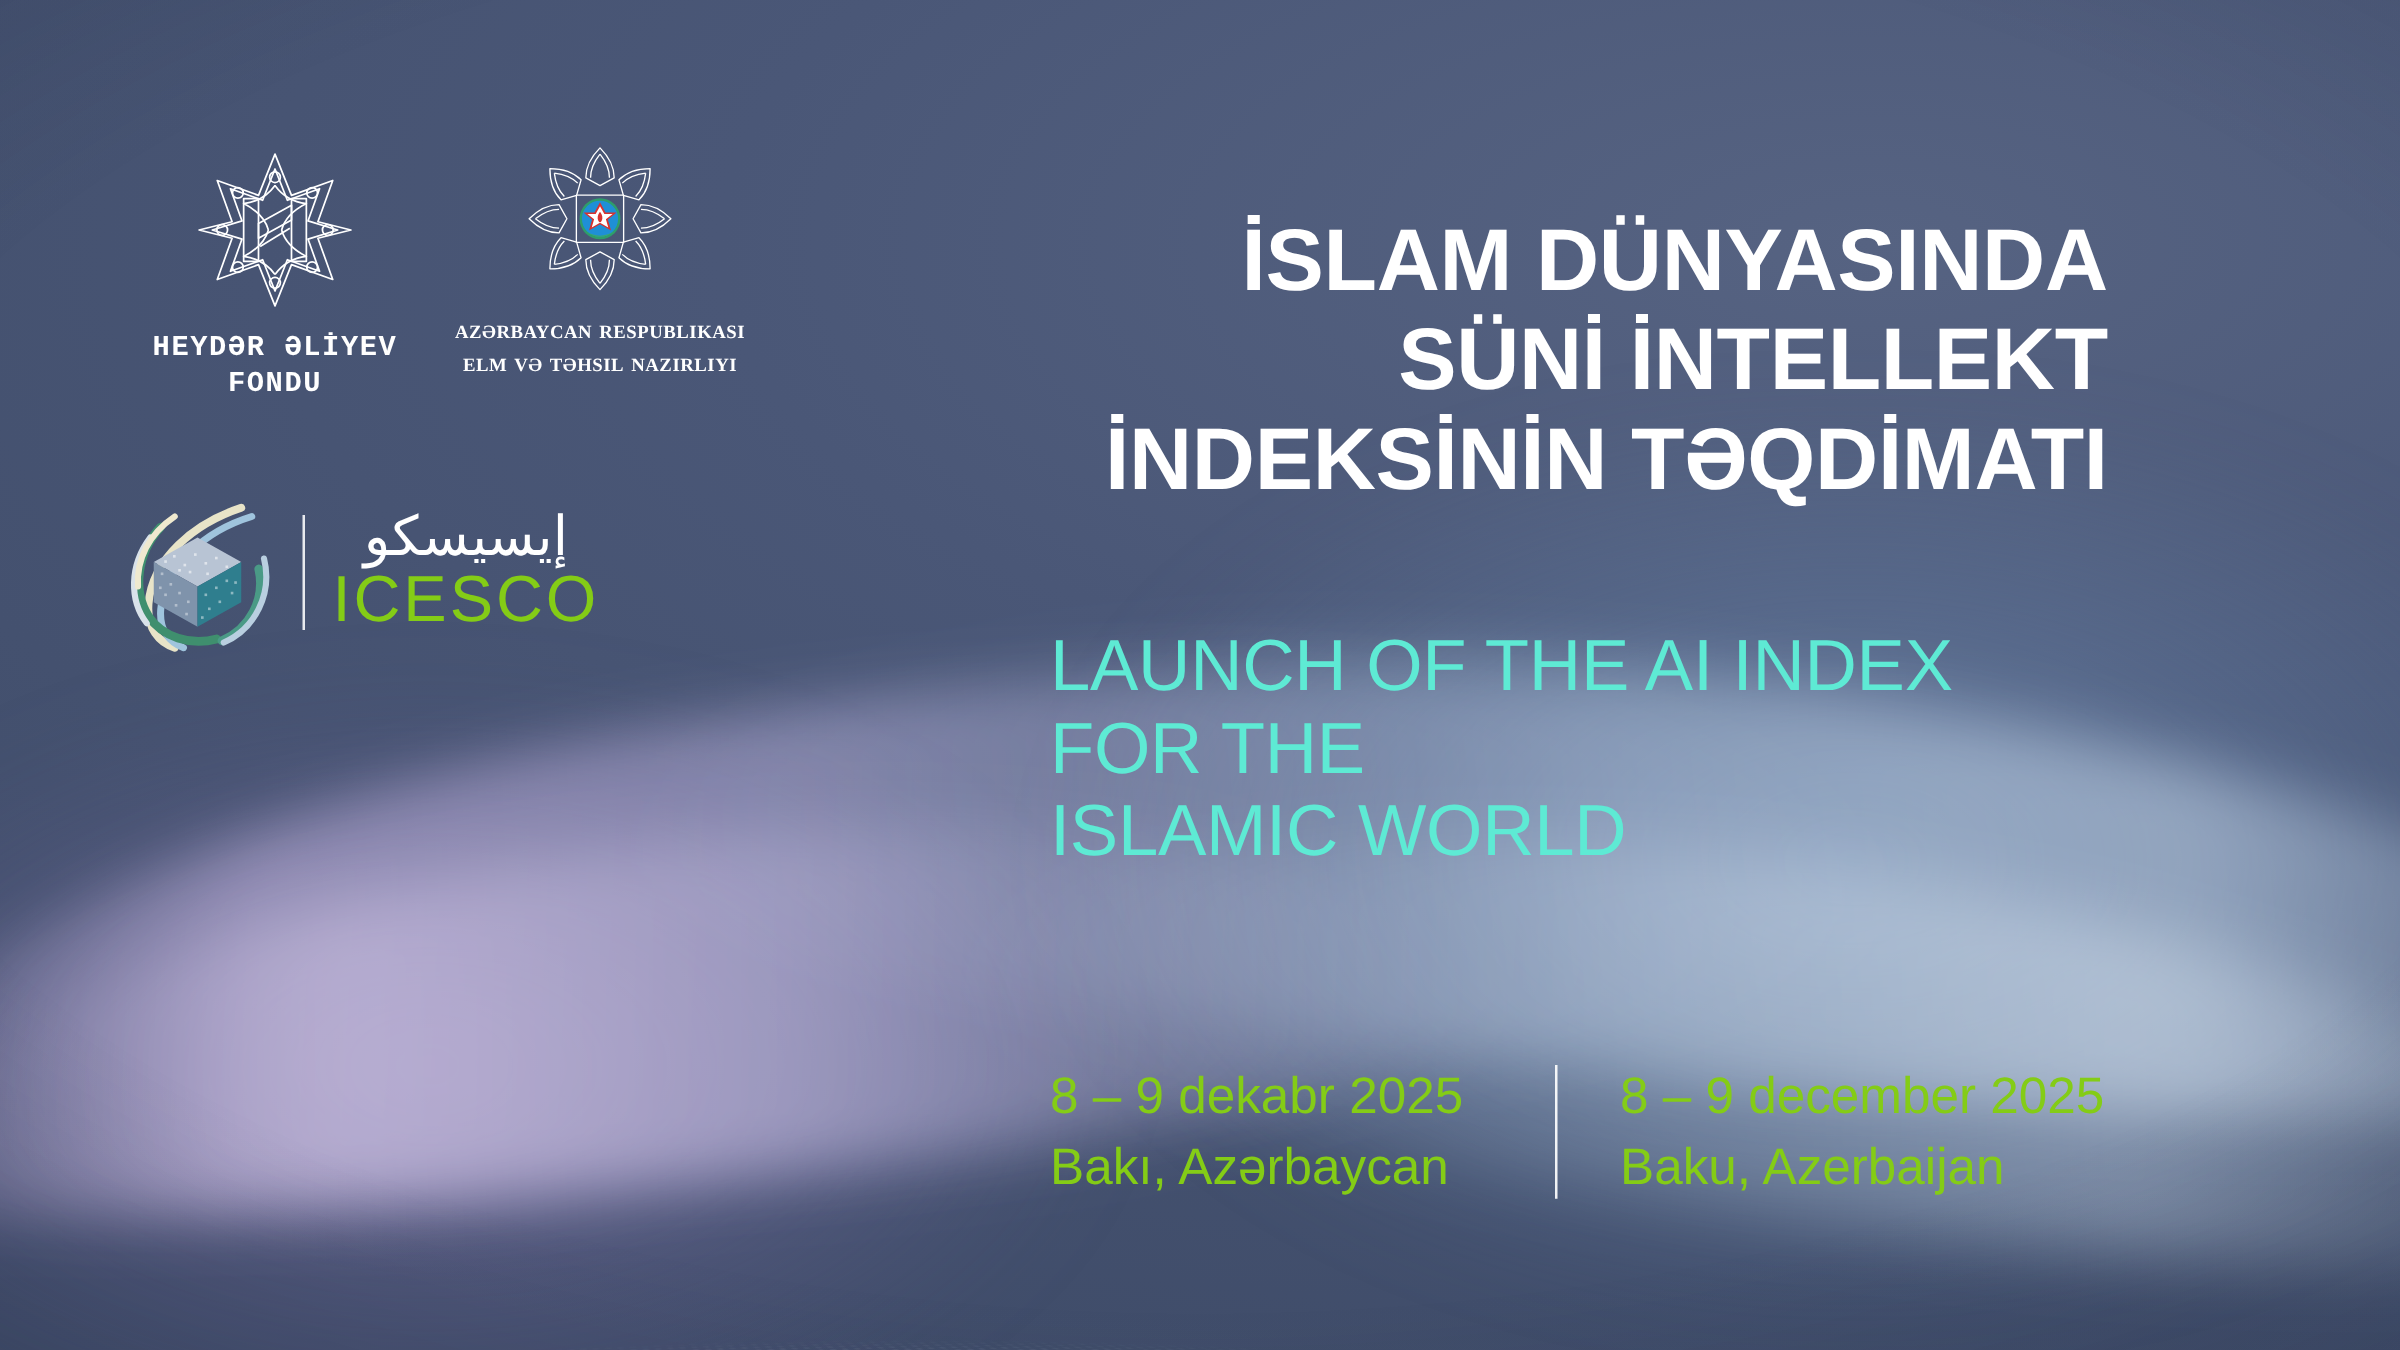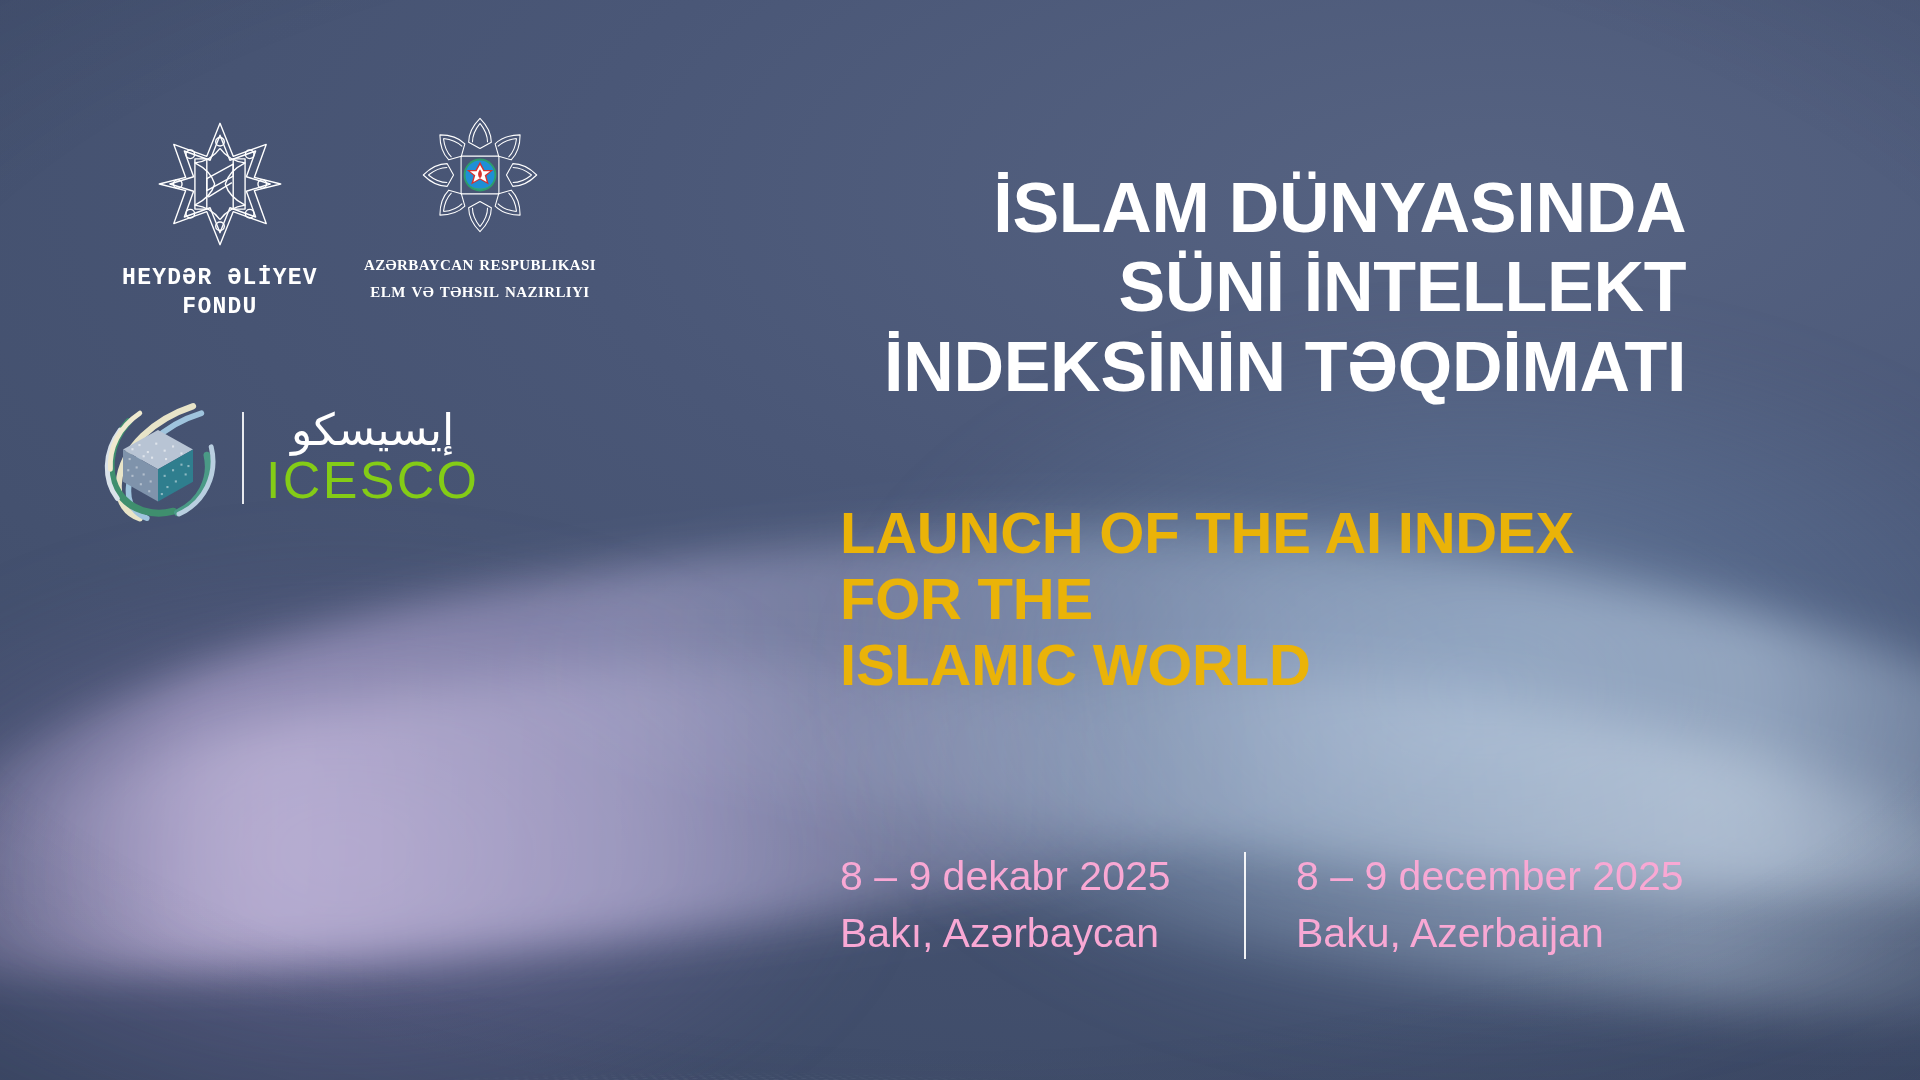--- a/index.html
+++ b/index.html
@@ -229,39 +229,39 @@
     font-size: 70px;
     line-height: 1.135;
     letter-spacing: -0.004em;
     text-transform: uppercase;
     text-align: right;
   }
   .headline-en {
     position: absolute;
     left: 840px;
     top: 452px;
-    color: #eab308;
-    font-weight: bold;
+    color: #5eead4;
+    font-weight: normal;
     font-size: 58px;
     line-height: 1.14;
     letter-spacing: -0.004em;
     text-transform: uppercase;
   }
   .headline-az .ln, .headline-en .ln { display: block; white-space: nowrap; }
 
   
   .footer {
     position: absolute;
     left: 840px;
     top: 848px;
     display: flex;
     align-items: stretch;
   }
   .footer-block {
-    color: #f9a8d4;
+    color: #84cc16;
     font-size: 41px;
     font-weight: 400;
     line-height: 1.40;
     white-space: nowrap;
   }
   .footer-block .ln { display: block; }
   .footer-az { width: 404px; }
   .footer-divider {
     width: 2px;
     background: rgba(255,255,255,0.92);

